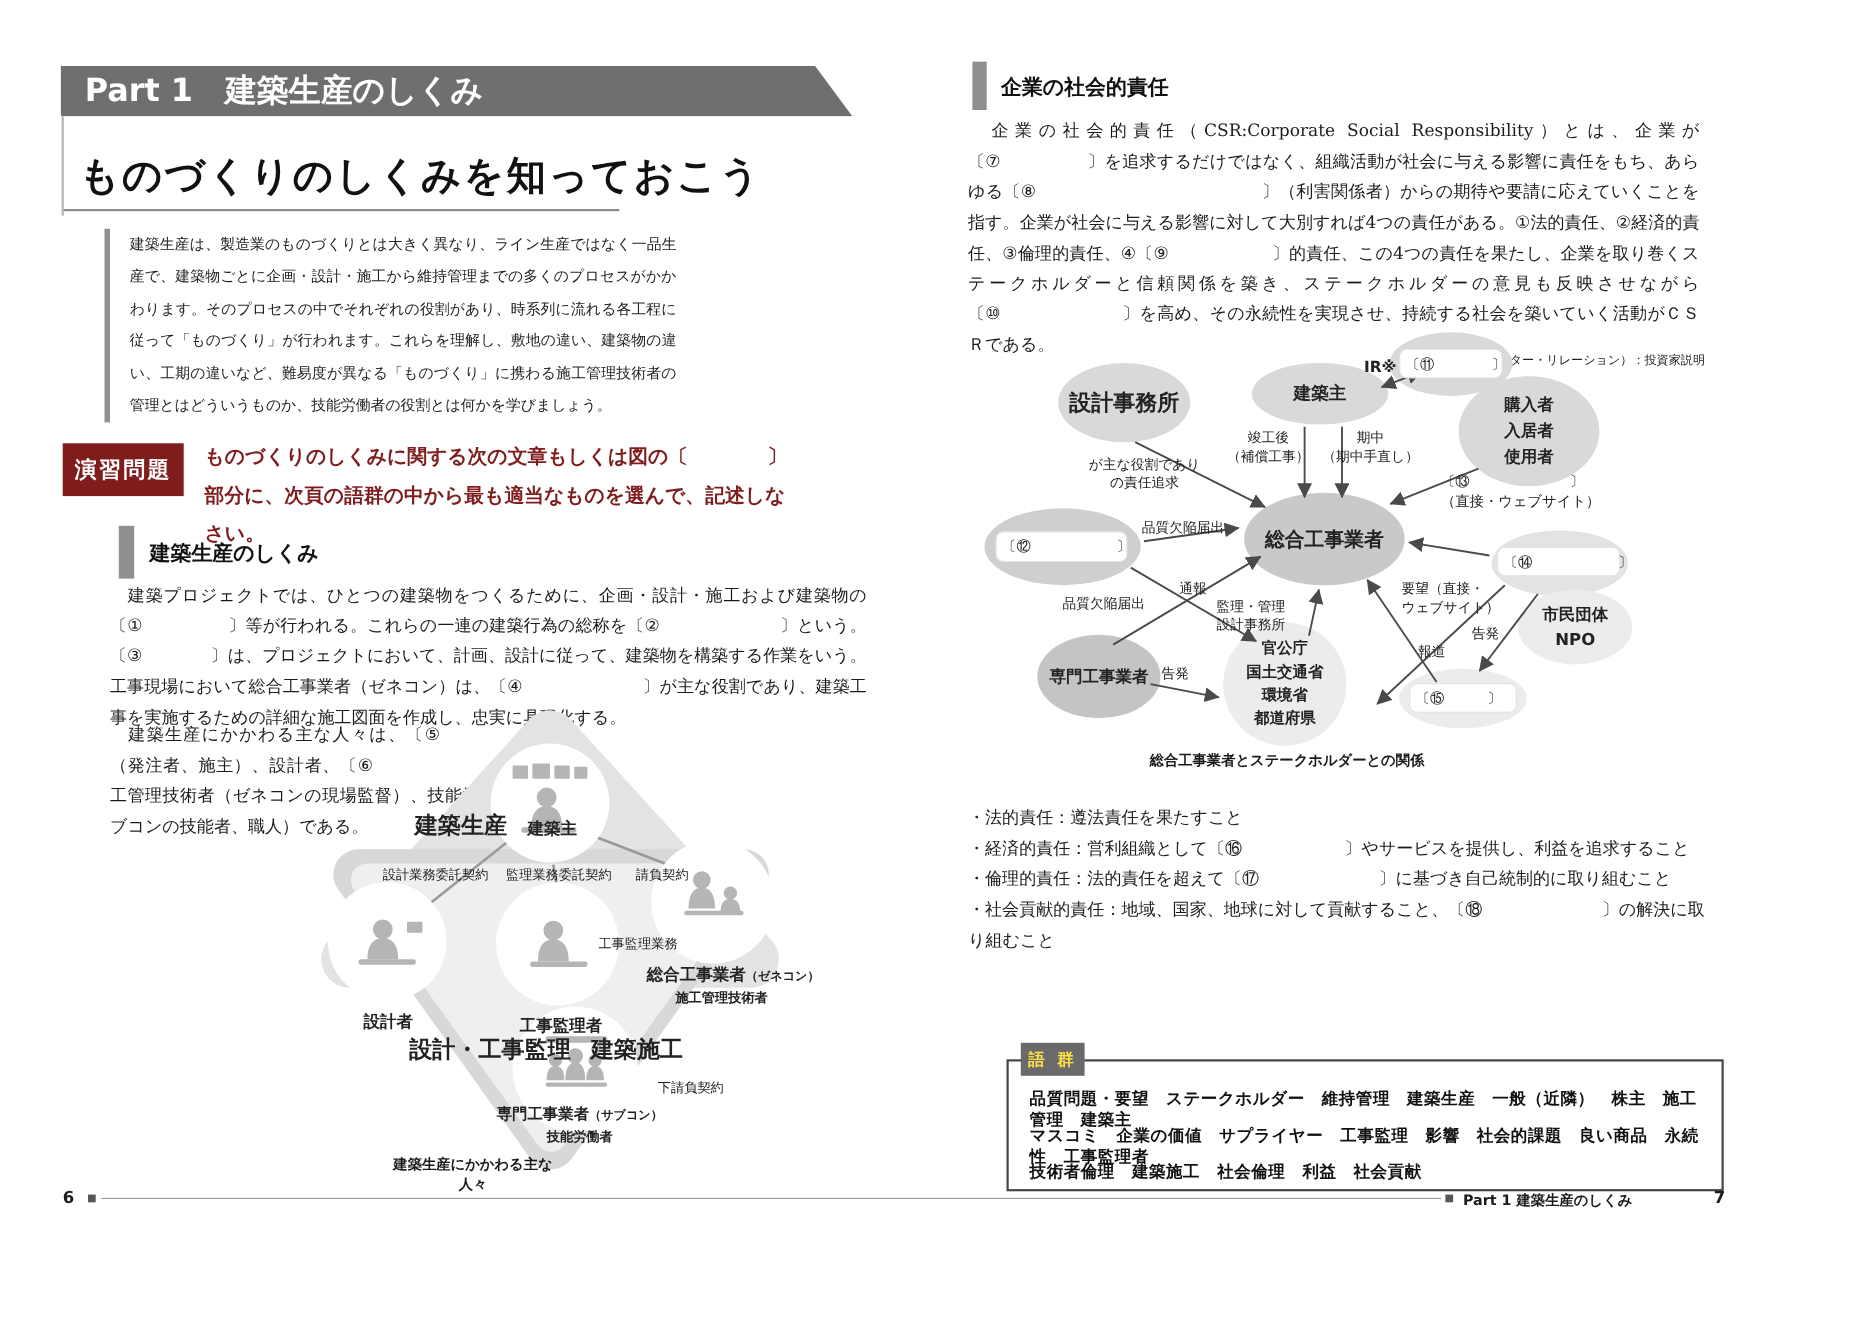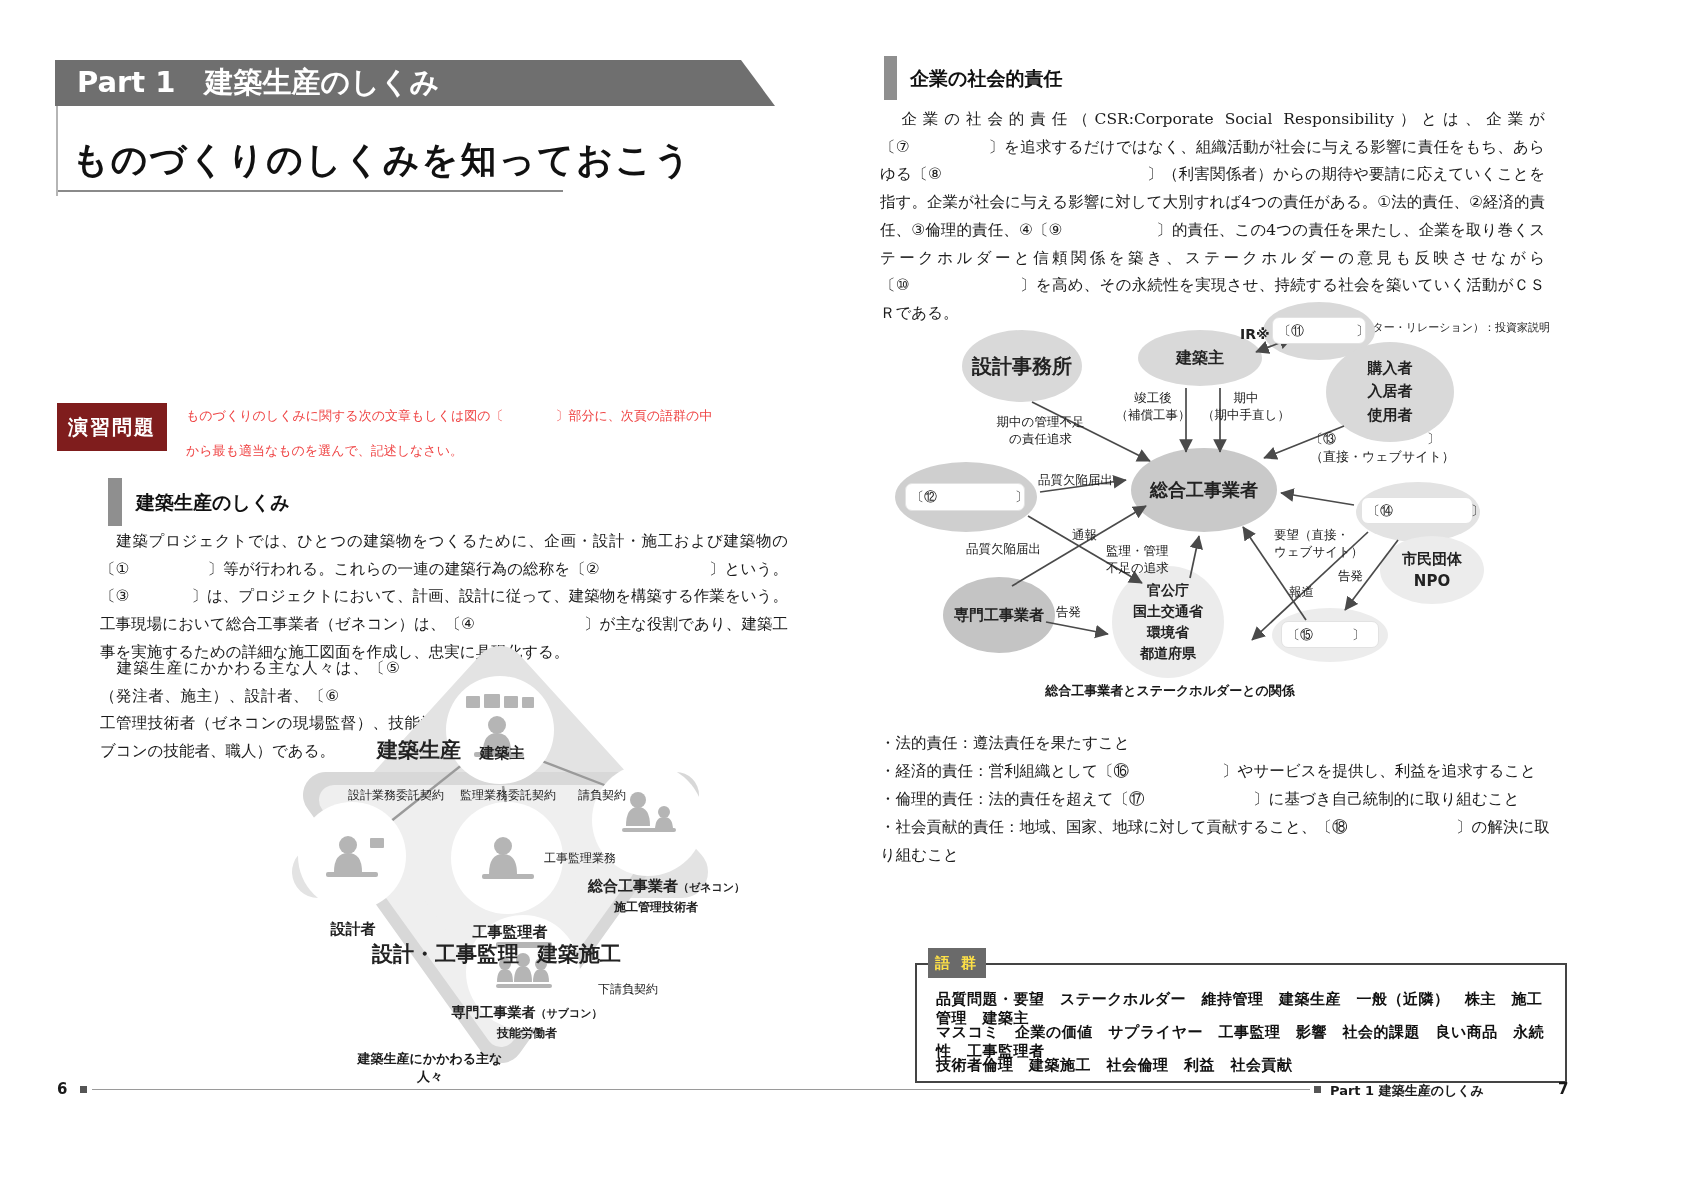--- a/index.html
+++ b/index.html
@@ -10,21 +10,21 @@
   .jp-body{font-size:15.5px;line-height:27.7px;text-align:justify;color:#1b1b1b}
   .banner{background:#6f6f6f;color:#fff;font-weight:bold;font-size:29px;line-height:45px;padding-left:22px;
           clip-path:polygon(0 0,calc(100% - 34px) 0,100% 100%,0 100%)}
   .big-title{font-size:36px;font-weight:bold;letter-spacing:2px;color:#111}
   .title-underline{height:2px;background:#8a8a8a}
   .vline{width:2px;background:#b5b5b5}
   .lp-box{border-left:5px solid #8f8f8f;padding-left:18px}
   .lp-head{font-size:17px;font-weight:bold;margin-bottom:8px}
   .lp-body{font-size:13.5px;line-height:29.4px;text-align:justify;color:#222}
   .ex-label{background:#7f1d1d;color:#fff;font-weight:bold;font-size:20px;display:flex;align-items:center;justify-content:center;letter-spacing:2px}
-  .ex-body{font-weight:normal;font-size:13px;line-height:35px;color:#ef4444}
+  .ex-body{font-weight:bold;font-size:18px;line-height:35px;color:#7f1d1d}
   .sec-bar{background:#8f8f8f}
   .sec-head{font-size:19px;font-weight:bold;color:#111}
   .ellipse{position:absolute;border-radius:50%;display:flex;align-items:center;justify-content:center;text-align:center;
            white-space:pre-line;font-weight:bold;color:#222;z-index:1}
   .blankbox{position:absolute;background:#fff;border-radius:7px;font-size:13px;display:flex;align-items:center;
             padding-left:5px;color:#222;z-index:3;border:1px solid #e2e2e2}
   .elabel{position:absolute;font-size:12.5px;line-height:1.35;color:#222;white-space:pre-line;z-index:3;text-align:center}
   .dlabel{position:absolute;color:#222;z-index:3}
   .cap{font-size:13px;font-weight:bold;text-align:center}
   .bullet{font-size:15.5px;line-height:27.8px;color:#1b1b1b}
@@ -39,20 +39,21 @@
 </head>
 <body>
 
 <div class="abs banner" style="left:55px;top:60px;width:720px;height:46px">Part 1　建築生産のしくみ</div>
 
 <div class="abs vline" style="left:56px;top:106px;height:90px"></div>
 <div class="abs big-title" style="left:72px;top:136px">ものづくりのしくみを知っておこう</div>
 <div class="abs title-underline" style="left:58px;top:190px;width:505px"></div>
 
 <div class="abs lp-box" style="left:95px;top:208px;width:520px">
+  <div class="lp-body">建築生産は、製造業のものづくりとは大きく異なり、ライン生産ではなく一品生産で、建築物ごとに企画・設計・施工から維持管理までの多くのプロセスがかかわります。そのプロセスの中でそれぞれの役割があり、時系列に流れる各工程に従って「ものづくり」が行われます。これらを理解し、敷地の違い、建築物の違い、工期の違いなど、難易度が異なる「ものづくり」に携わる施工管理技術者の管理とはどういうものか、技能労働者の役割とは何かを学びましょう。</div>
 </div>
 
 <div class="abs ex-label" style="left:57px;top:403px;width:110px;height:48px">演習問題</div>
 <div class="abs ex-body serif" style="left:186px;top:398px;width:530px">ものづくりのしくみに関する次の文章もしくは図の〔　　　　〕部分に、次頁の語群の中から最も適当なものを選んで、記述しなさい。</div>
 
 <div class="abs sec-bar" style="left:108px;top:478px;width:14px;height:48px"></div>
 <div class="abs sec-head" style="left:136px;top:490px">建築生産のしくみ</div>
 
 <div class="abs serif jp-body" style="left:100px;top:528px;width:688px">　建築プロジェクトでは、ひとつの建築物をつくるために、企画・設計・施工および建築物の〔①　　　　　〕等が行われる。これらの一連の建築行為の総称を〔②　　　　　　　〕という。〔③　　　　〕は、プロジェクトにおいて、計画、設計に従って、建築物を構築する作業をいう。工事現場において総合工事業者（ゼネコン）は、〔④　　　　　　　〕が主な役割であり、建築工事を実施するための詳細な施工図面を作成し、忠実に具現化する。</div>
 <div class="abs serif jp-body" style="left:100px;top:655px;width:400px">　建築生産にかかわる主な人々は、〔⑤　　　　　〕（発注者、施主）、設計者、〔⑥　　　　　　　〕、施工管理技術者（ゼネコンの現場監督）、技能労働者（サブコンの技能者、職人）である。</div>
@@ -179,34 +180,34 @@
     <line x1="1028" y1="516" x2="1142" y2="583" marker-end="url(#ah)"></line>
     <line x1="1190" y1="578" x2="1199" y2="536" marker-end="url(#ah)"></line>
     <line x1="1046" y1="622" x2="1108" y2="634" marker-end="url(#ah)"></line>
     <line x1="1354" y1="505" x2="1281" y2="493" marker-end="url(#ah)"></line>
     <line x1="1398" y1="540" x2="1345" y2="610" marker-end="url(#ah)"></line>
     <line x1="1306" y1="620" x2="1243" y2="527" marker-end="url(#ah)"></line>
     <line x1="1368" y1="532" x2="1252" y2="640" marker-end="url(#ah)"></line>
   </g>
 </svg>
 
-<div class="elabel" style="left:968px;top:414px;width:145px">期中の管理不足
+<div class="elabel" style="left:968px;top:414px;width:145px">が主な役割であり
 の責任追求</div>
 <div class="elabel" style="left:1101px;top:390px;width:104px">竣工後
 （補償工事）</div>
 <div class="elabel" style="left:1194px;top:390px;width:104px">期中
 （期中手直し）</div>
 <div class="elabel" style="left:1310px;top:430px;width:170px;text-align:left;font-size:13px">〔⑬　　　　　　　〕
 （直接・ウェブサイト）</div>
 <div class="elabel" style="left:1240px;top:325px;font-size:14px;font-weight:bold">IR※</div>
 <div class="elabel" style="left:1038px;top:472px">品質欠陥届出</div>
 <div class="elabel" style="left:1072px;top:527px">通報</div>
 <div class="elabel" style="left:966px;top:541px">品質欠陥届出</div>
 <div class="elabel" style="left:1106px;top:543px;text-align:left">監理・管理
-不足の追求</div>
+設計事務所</div>
 <div class="elabel" style="left:1274px;top:527px;text-align:left">要望（直接・
 ウェブサイト）</div>
 <div class="elabel" style="left:1056px;top:604px">告発</div>
 <div class="elabel" style="left:1338px;top:568px">告発</div>
 <div class="elabel" style="left:1289px;top:584px">報道</div>
 
 <div class="abs cap" style="left:1040px;top:682px;width:260px">総合工事業者とステークホルダーとの関係</div>
 
 <div class="abs serif bullet" style="left:880px;top:730px;width:670px">・法的責任：遵法責任を果たすこと</div>
 <div class="abs serif bullet" style="left:880px;top:758px;width:670px">・経済的責任：営利組織として〔⑯　　　　　　〕やサービスを提供し、利益を追求すること</div>

